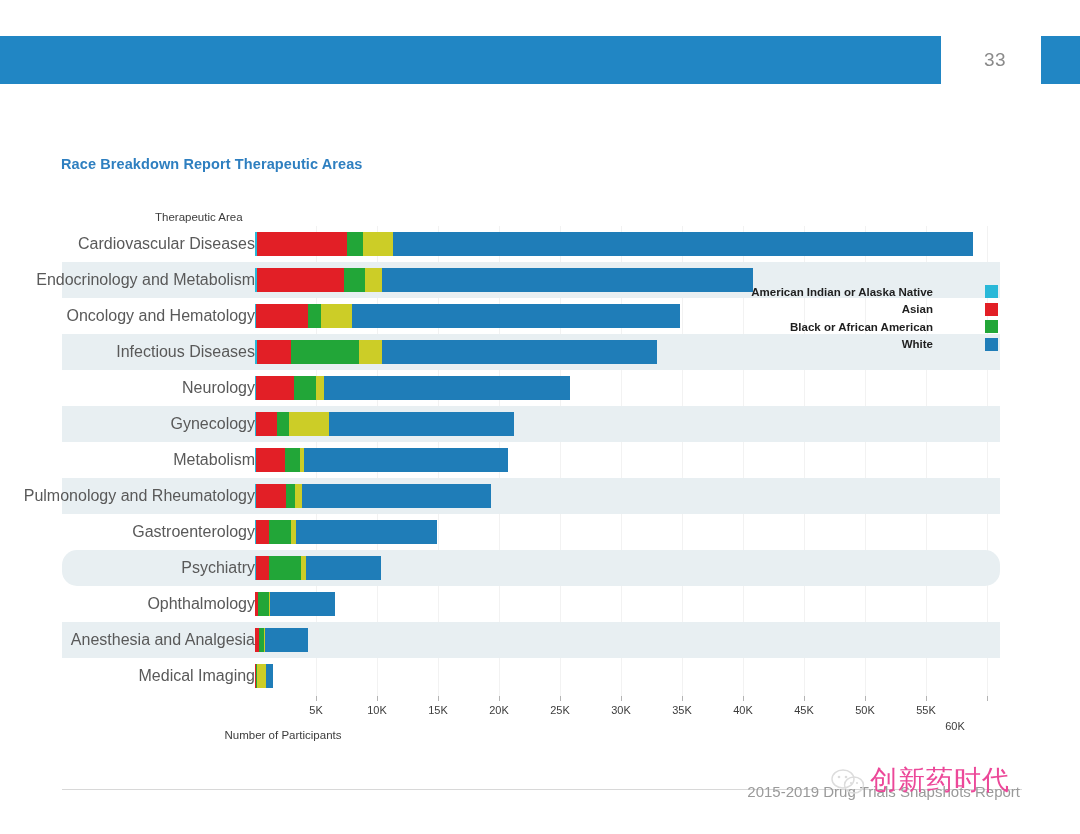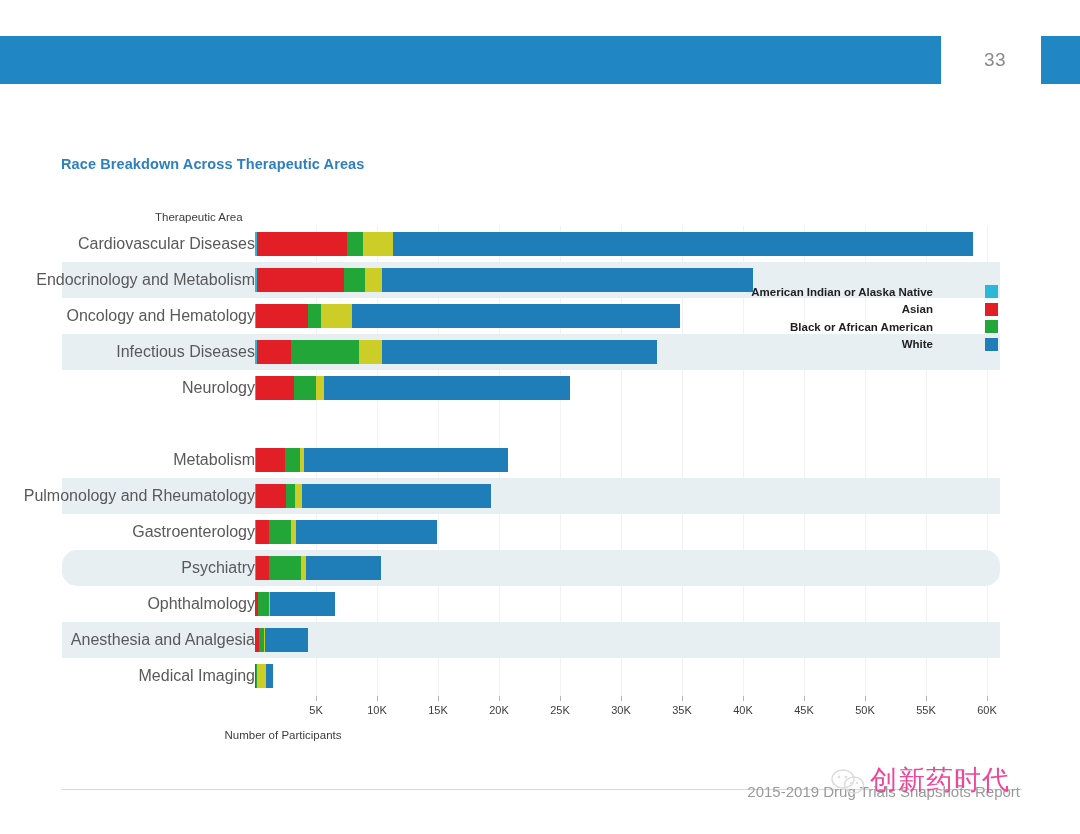--- a/index.html
+++ b/index.html
@@ -128,21 +128,21 @@
     width:36px;height:28px;
   }
 </style>
 </head>
 <body>
 
 <div id="header-band"></div>
 <div id="page-number">33</div>
 <div id="header-band-right"></div>
 
-<div id="chart-title">Race Breakdown Across Therapeutic Areas</div>
+<div id="chart-title">Race Breakdown Report Therapeutic Areas</div>
 
 <div id="chart">
 
   <div id="axis-title-y">Therapeutic Area</div>
 
   <div class="plot" id="plot">
 
   <div class="gridline" style="left: 316px;"></div>
       <div class="gridline" style="left: 377px;"></div>
       <div class="gridline" style="left: 438px;"></div>
@@ -196,20 +196,30 @@
         </div>
       </div>
       <div class="row" style="top: 144px;">
         <div class="row-label">Neurology</div>
         <div class="bar" style="width: 314.638px;">
           <div class="seg" style="width: 1.098px; background: rgb(41, 184, 216);"></div>
           <div class="seg" style="width: 37.82px; background: rgb(226, 31, 38);"></div>
           <div class="seg" style="width: 21.96px; background: rgb(34, 166, 56);"></div>
           <div class="seg" style="width: 8.54px; background: rgb(204, 205, 39);"></div>
           <div class="seg" style="width: 245.22px; background: rgb(31, 125, 184);"></div>
+        </div>
+      </div>
+      <div class="row shaded" style="top: 180px;">
+        <div class="row-label">Gynecology</div>
+        <div class="bar" style="width: 259.494px;">
+          <div class="seg" style="width: 0.854px; background: rgb(41, 184, 216);"></div>
+          <div class="seg" style="width: 20.74px; background: rgb(226, 31, 38);"></div>
+          <div class="seg" style="width: 12.2px; background: rgb(34, 166, 56);"></div>
+          <div class="seg" style="width: 40.26px; background: rgb(204, 205, 39);"></div>
+          <div class="seg" style="width: 185.44px; background: rgb(31, 125, 184);"></div>
         </div>
       </div>
       <div class="row" style="top: 216px;">
         <div class="row-label">Metabolism</div>
         <div class="bar" style="width: 253.272px;">
           <div class="seg" style="width: 0.732px; background: rgb(41, 184, 216);"></div>
           <div class="seg" style="width: 29.28px; background: rgb(226, 31, 38);"></div>
           <div class="seg" style="width: 14.64px; background: rgb(34, 166, 56);"></div>
           <div class="seg" style="width: 4.88px; background: rgb(204, 205, 39);"></div>
           <div class="seg" style="width: 203.74px; background: rgb(31, 125, 184);"></div>
@@ -298,21 +308,21 @@
       <div class="tick-label" style="left: 682px;">35K</div>
       <div class="tick" style="left: 743px;"></div>
       <div class="tick-label" style="left: 743px;">40K</div>
       <div class="tick" style="left: 804px;"></div>
       <div class="tick-label" style="left: 804px;">45K</div>
       <div class="tick" style="left: 865px;"></div>
       <div class="tick-label" style="left: 865px;">50K</div>
       <div class="tick" style="left: 926px;"></div>
       <div class="tick-label" style="left: 926px;">55K</div>
       <div class="tick" style="left: 987px;"></div>
-      <div class="tick-label" style="left: 987px;">60K</div>
+      <div class="tick-label" style="left: 955px; margin-top: 16px;">60K</div>
     </div>
 </div>
 
 <div id="legend">
     <div class="legend-row">
       <span class="legend-label">American Indian or Alaska Native</span>
       <span class="legend-swatch" style="background: rgb(41, 184, 216);"></span>
     </div>
     <div class="legend-row">
       <span class="legend-label">Asian</span>

